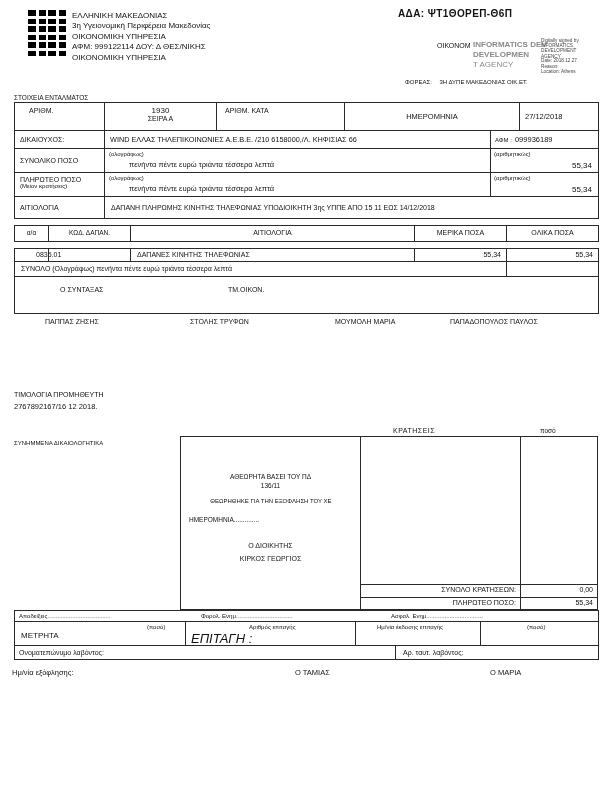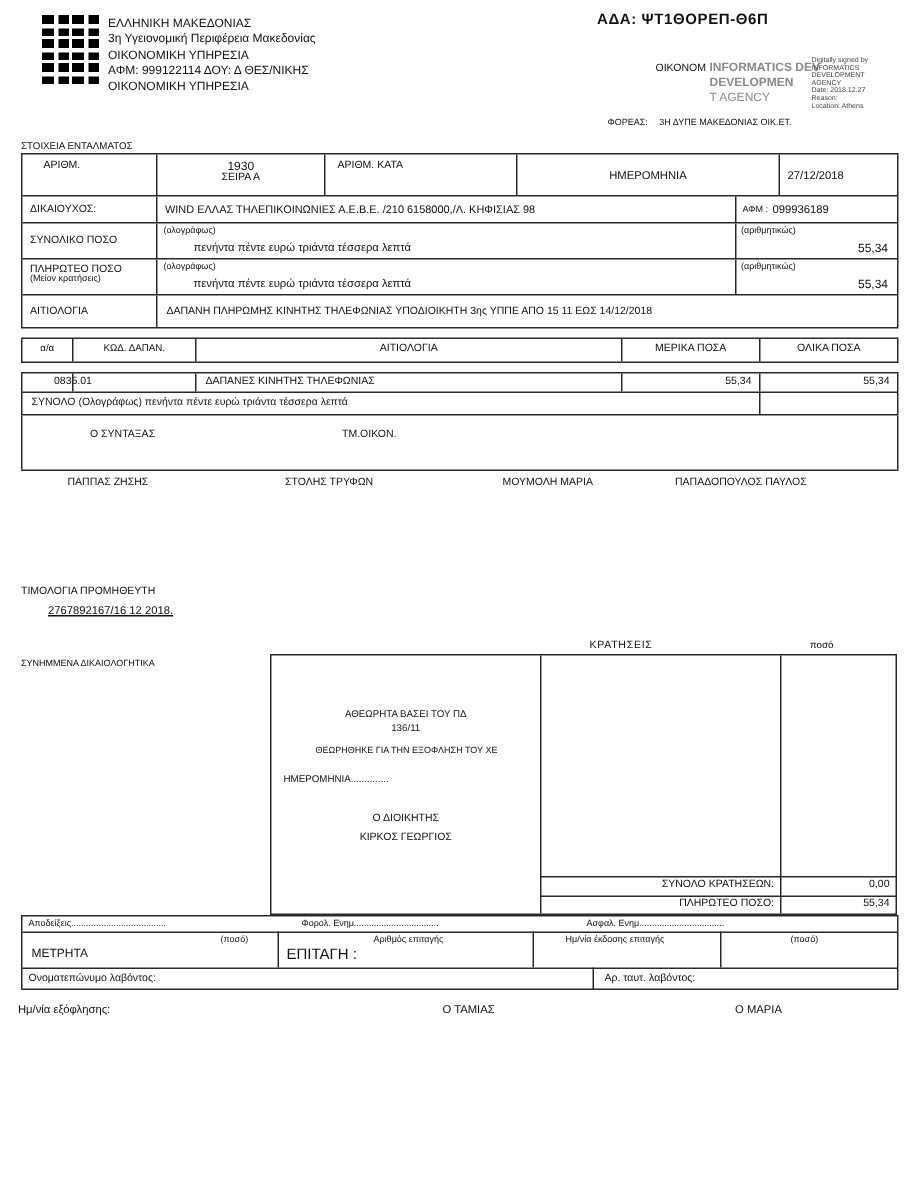--- a/index.html
+++ b/index.html
@@ -77,21 +77,21 @@
         <div style="font-size:8px;">1930</div>
         <div style="font-size:7px;">ΣΕΙΡΑ Α</div>
       </div>
       <div class="bcell" style="width:128px;padding:4px 0 0 8px;font-size:7px;">ΑΡΙΘΜ. ΚΑΤΑ</div>
       <div class="bcell" style="width:175px;display:flex;align-items:center;justify-content:center;font-size:7.5px;">ΗΜΕΡΟΜΗΝΙΑ</div>
       <div class="bcell last" style="width:78px;display:flex;align-items:center;padding-left:5px;font-size:7.5px;">27/12/2018</div>
     </div>
 
     <div class="flexrow" style="height:18px;border-bottom:1px solid #2a2a2a;">
       <div class="bcell" style="width:90px;display:flex;align-items:center;padding-left:5px;font-size:7px;">ΔΙΚΑΙΟΥΧΟΣ:</div>
-      <div class="bcell" style="width:386px;display:flex;align-items:center;padding-left:5px;font-size:7.3px;white-space:nowrap;">WIND ΕΛΛΑΣ ΤΗΛΕΠΙΚΟΙΝΩΝΙΕΣ Α.Ε.Β.Ε. /210 6158000,/Λ. ΚΗΦΙΣΙΑΣ 98</div>
+      <div class="bcell" style="width:386px;display:flex;align-items:center;padding-left:5px;font-size:7.3px;white-space:nowrap;">WIND ΕΛΛΑΣ ΤΗΛΕΠΙΚΟΙΝΩΝΙΕΣ Α.Ε.Β.Ε. /210 6158000,/Λ. ΚΗΦΙΣΙΑΣ 66</div>
       <div class="bcell last" style="width:107px;display:flex;align-items:center;padding-left:4px;">
         <span style="font-size:6px;margin-right:3px;">ΑΦΜ :</span>
         <span style="font-size:7.5px;">099936189</span>
       </div>
     </div>
 
     <div class="flexrow" style="height:24px;border-bottom:1px solid #2a2a2a;">
       <div class="bcell" style="width:90px;display:flex;align-items:center;padding-left:5px;font-size:7px;">ΣΥΝΟΛΙΚΟ ΠΟΣΟ</div>
       <div class="bcell" style="width:386px;">
         <span class="abs" style="left:4px;top:2px;font-size:6px;">(ολογράφως)</span>
@@ -154,21 +154,21 @@
   <div class="ln" style="left:598px;top:277px;width:1px;height:36px;"></div>
   <div class="abs" style="left:60px;top:286px;font-size:7px;">Ο ΣΥΝΤΑΞΑΣ</div>
   <div class="abs" style="left:228px;top:286px;font-size:7px;">ΤΜ.ΟΙΚΟΝ.</div>
   <div class="ln" style="left:14px;top:313px;width:585px;height:1px;"></div>
   <div class="abs" style="left:45px;top:318px;font-size:7px;">ΠΑΠΠΑΣ ΖΗΣΗΣ</div>
   <div class="abs" style="left:190px;top:318px;font-size:7px;">ΣΤΟΛΗΣ ΤΡΥΦΩΝ</div>
   <div class="abs" style="left:335px;top:318px;font-size:7px;">ΜΟΥΜΟΛΗ ΜΑΡΙΑ</div>
   <div class="abs" style="left:450px;top:318px;font-size:7px;">ΠΑΠΑΔΟΠΟΥΛΟΣ ΠΑΥΛΟΣ</div>
 
   <div class="abs" style="left:14px;top:391px;font-size:7px;">ΤΙΜΟΛΟΓΙΑ ΠΡΟΜΗΘΕΥΤΗ</div>
-  <div class="abs" style="left:32px;top:402px;font-size:7.5px;text-decoration:underline;">2767892167/16 12 2018.</div>
+  <div class="abs" style="left:14px;top:402px;font-size:7.5px;">2767892167/16 12 2018.</div>
 
   <div class="abs" style="left:393px;top:427px;font-size:7px;letter-spacing:0.5px;">ΚΡΑΤΗΣΕΙΣ</div>
   <div class="abs" style="left:540px;top:427px;font-size:6.5px;">ποσό</div>
   <div class="abs" style="left:14px;top:440px;font-size:6px;">ΣΥΝΗΜΜΕΝΑ ΔΙΚΑΙΟΛΟΓΗΤΙΚΑ</div>
 
   <div class="abs" style="left:180px;top:436px;width:418px;height:174px;border:1px solid #2a2a2a;">
     <div class="ln" style="left:179px;top:0;width:1px;height:172px;"></div>
     <div class="ln" style="left:339px;top:0;width:1px;height:172px;"></div>
     <div class="ln" style="left:179px;top:147px;width:238px;height:1px;"></div>
     <div class="ln" style="left:179px;top:160px;width:238px;height:1px;"></div>
@@ -193,21 +193,21 @@
     <div class="ln" style="left:340px;top:10px;width:1px;height:24px;"></div>
     <div class="ln" style="left:465px;top:10px;width:1px;height:24px;"></div>
     <div class="ln" style="left:380px;top:34px;width:1px;height:15px;"></div>
 
     <span class="abs" style="left:4px;top:2px;font-size:6px;">Αποδείξεις......................................</span>
     <span class="abs" style="left:186px;top:2px;font-size:6px;">Φορολ. Ενημ..................................</span>
     <span class="abs" style="left:376px;top:2px;font-size:6px;">Ασφαλ. Ενημ..................................</span>
 
     <span class="abs" style="left:6px;top:20px;font-size:8px;">ΜΕΤΡΗΤΑ</span>
     <span class="abs" style="left:132px;top:13px;font-size:6px;">(ποσό)</span>
-    <span class="abs" style="left:176px;top:20px;font-size:10px;">ΕΠΙΤΑΓΗ :</span>
+    <span class="abs" style="left:176px;top:20px;font-size:13px;font-style:italic;">ΕΠΙΤΑΓΗ :</span>
     <span class="abs" style="left:234px;top:13px;font-size:6px;">Αριθμός επιταγής</span>
     <span class="abs" style="left:362px;top:13px;font-size:6px;">Ημ/νία έκδοσης επιταγής</span>
     <span class="abs" style="left:512px;top:13px;font-size:6px;">(ποσό)</span>
 
     <span class="abs" style="left:4px;top:38px;font-size:7px;">Ονοματεπώνυμο λαβόντος:</span>
     <span class="abs" style="left:388px;top:38px;font-size:7px;">Αρ. ταυτ. λαβόντος:</span>
   </div>
 
   <div class="abs" style="left:12px;top:668px;font-size:7.5px;">Ημ/νία εξόφλησης:</div>
   <div class="abs" style="left:295px;top:668px;font-size:7.5px;">Ο ΤΑΜΙΑΣ</div>

